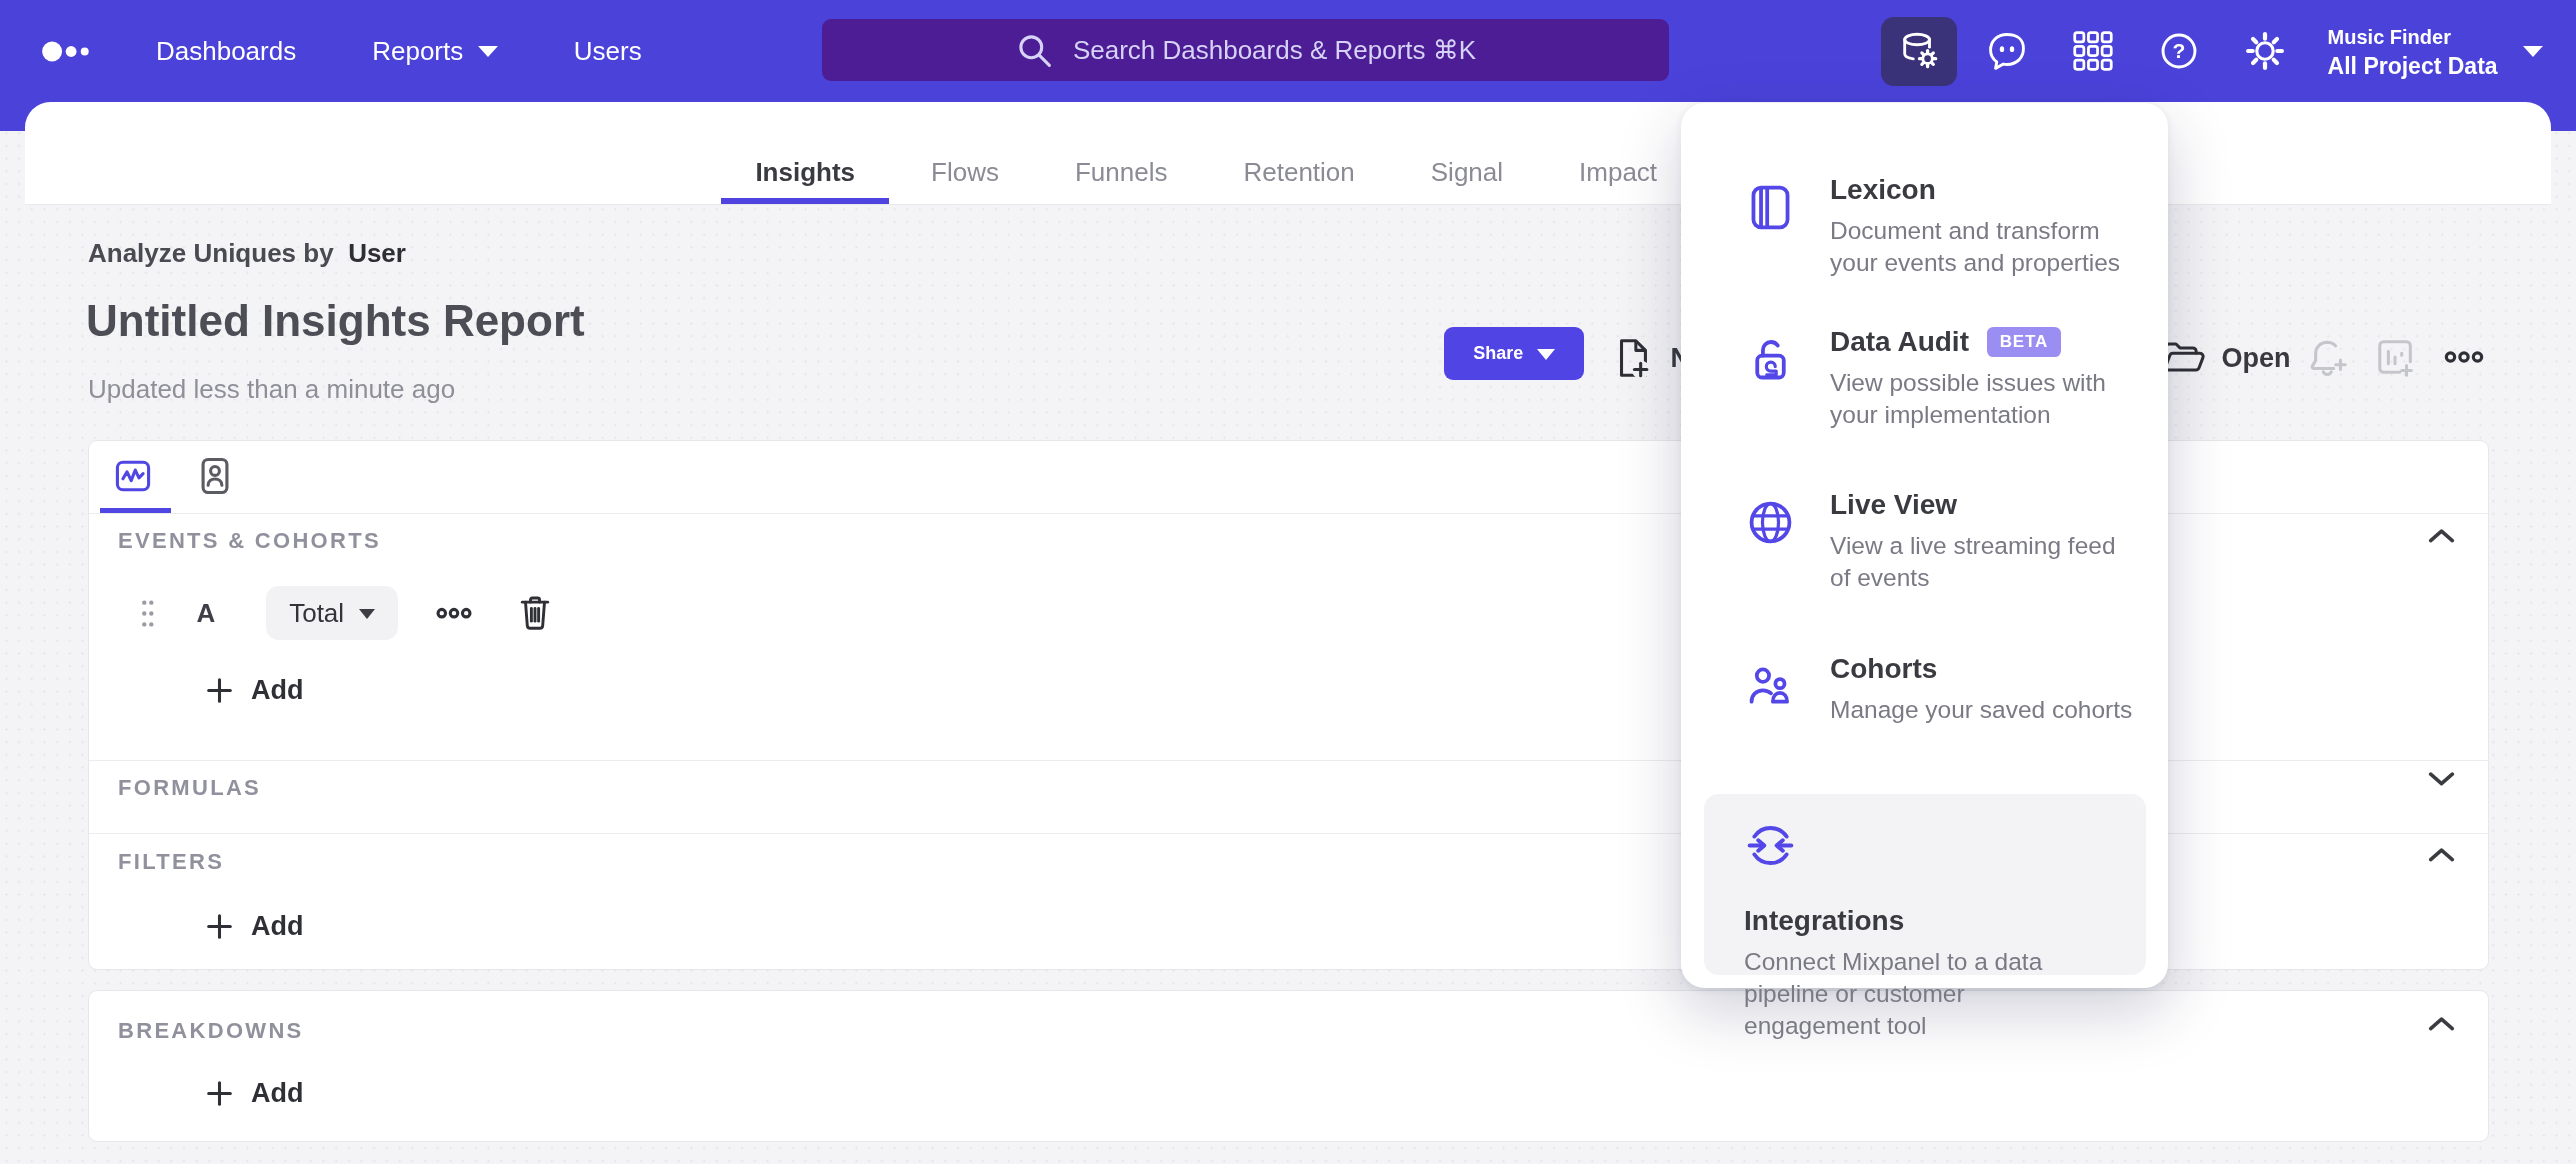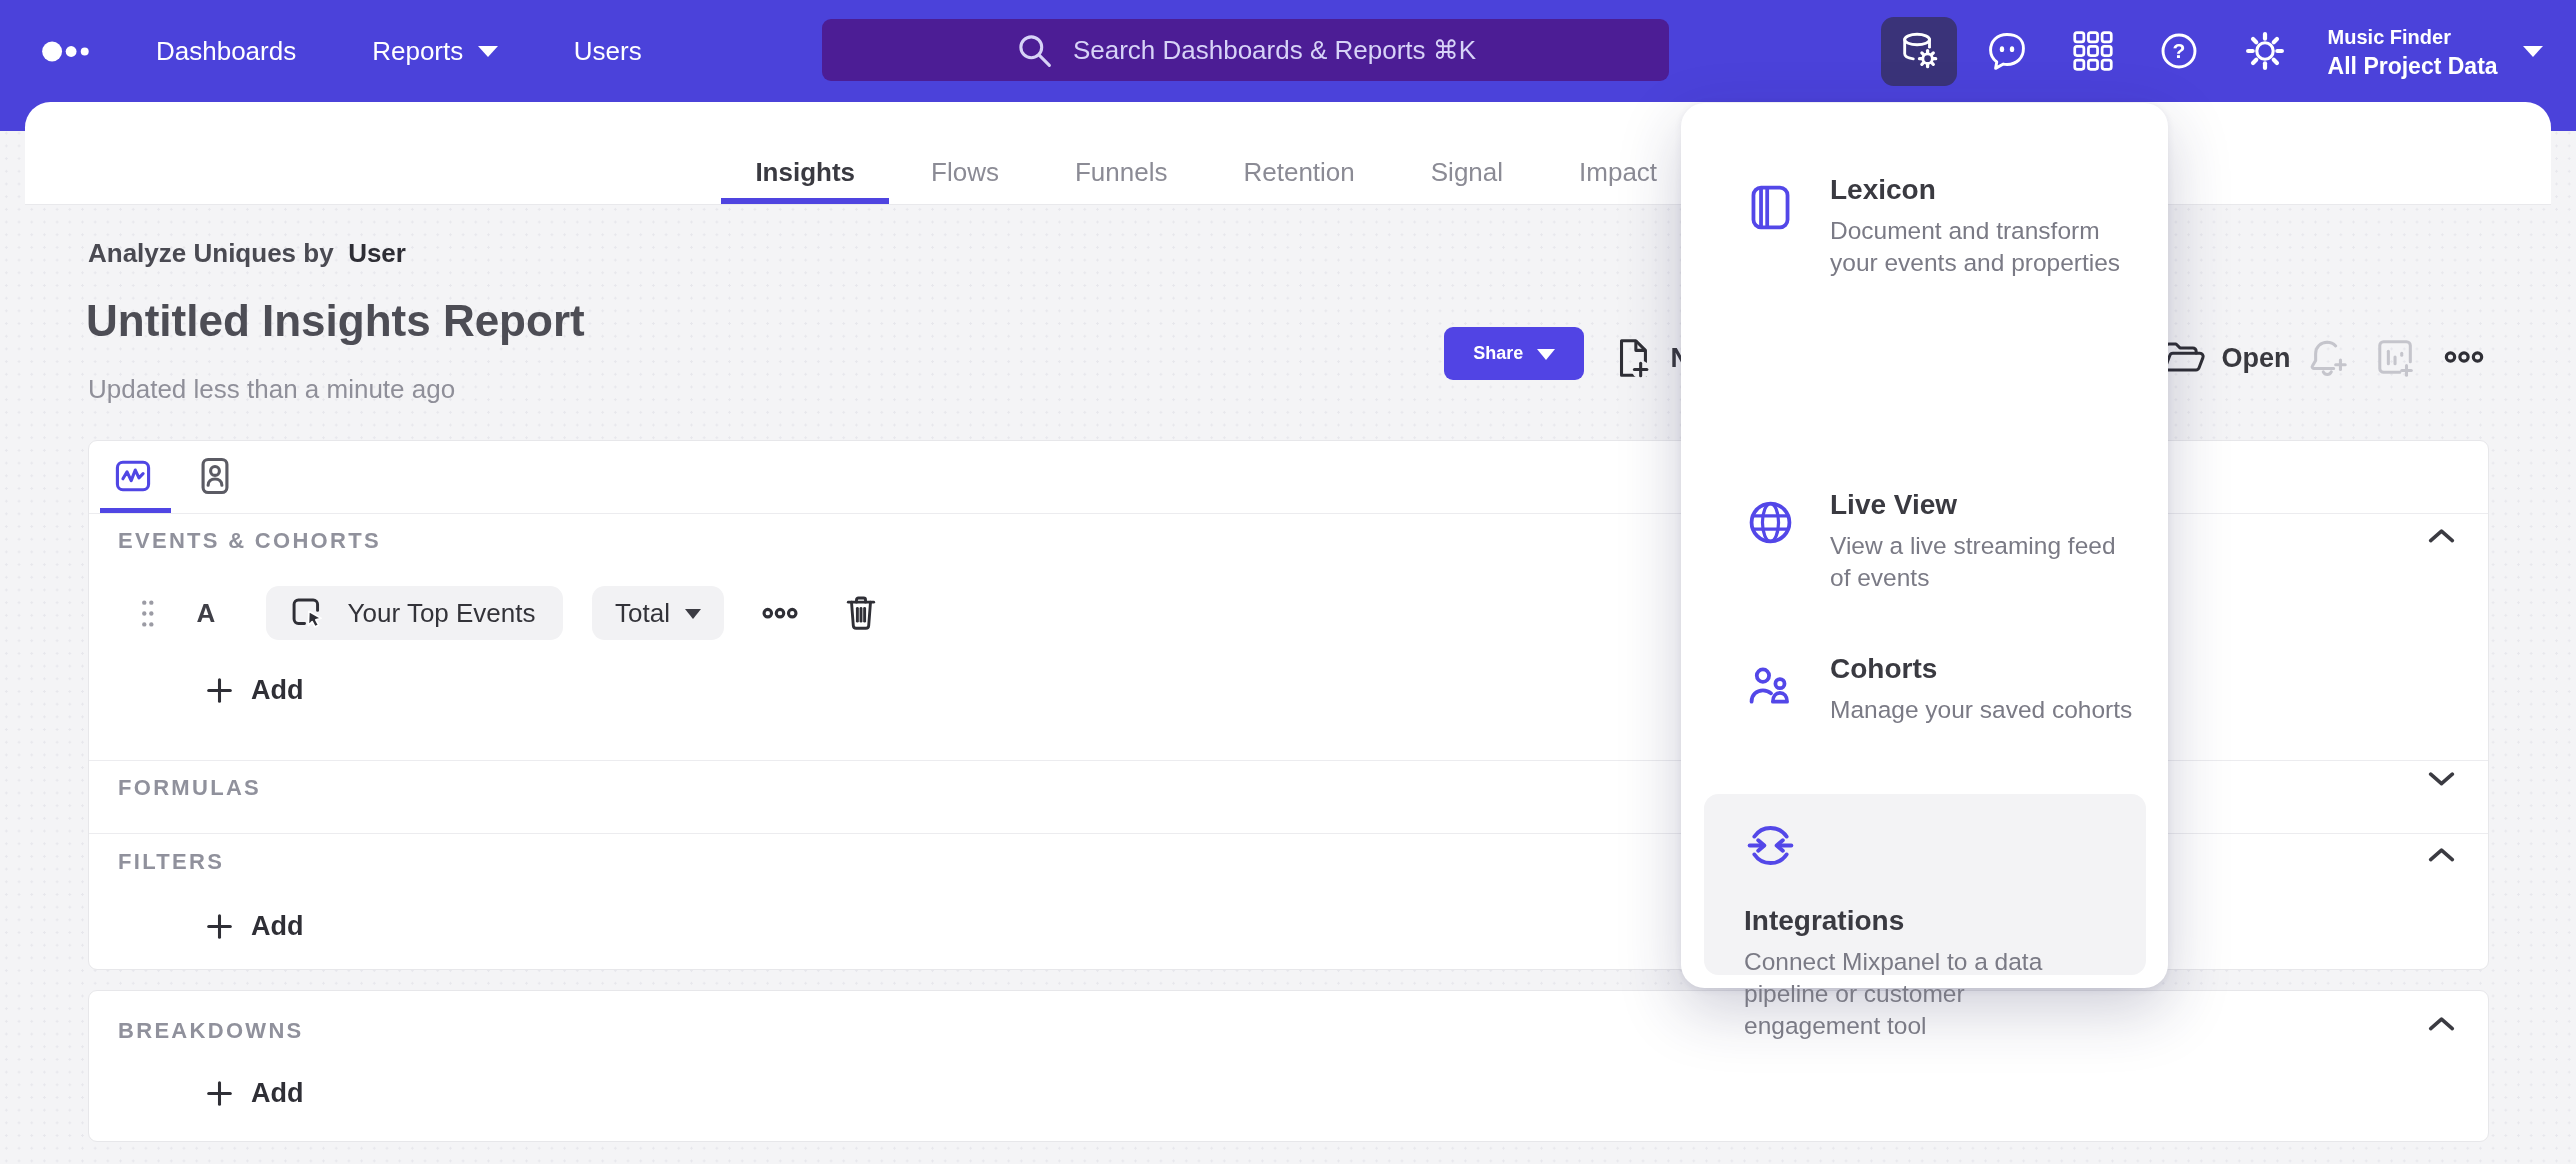--- a/index.html
+++ b/index.html
@@ -344,27 +344,20 @@
       <svg width="13.6" height="31" viewBox="0 0 15 34" fill="currentColor">
         <circle cx="3.6" cy="5" r="2.4"></circle>
           <circle cx="11.4" cy="5" r="2.4"></circle>
         <circle cx="3.6" cy="17" r="2.4"></circle>
           <circle cx="11.4" cy="17" r="2.4"></circle>
         <circle cx="3.6" cy="29" r="2.4"></circle>
           <circle cx="11.4" cy="29" r="2.4"></circle>
       </svg>
     </span>
     <span class="row-letter">A</span>
-    <span class="pill event-pill">
-      <svg width="40" height="40" viewBox="0 0 46 46" fill="none" stroke="#2f2f36" stroke-width="3.4" stroke-linecap="round" stroke-linejoin="round">
-        <path d="M34,20 v-7 c0,-2.8 -2.2,-5 -5,-5 H12 C9.2,8 7,10.2 7,13 v17 c0,2.8 2.2,5 5,5 h7"></path>
-        <path d="M24,21 l14,8 -6,1.8 3.2,6 -4.2,2.2 -3.2,-6 -4.4,4.4 Z" fill="#2f2f36" stroke="#ffffff" stroke-width="2"></path>
-      </svg>
-      <span>Your Top Events</span>
-    </span>
     <span class="pill metric-pill">
       <span>Total</span>
       <span class="caret-down-dark"></span>
     </span>
     <span class="row-more">
       <svg width="36" height="16.3" viewBox="0 0 44 20" fill="none" stroke="currentColor" stroke-width="3.8">
         <circle cx="7" cy="10" r="4.6"></circle>
           <circle cx="22" cy="10" r="4.6"></circle>
           <circle cx="37" cy="10" r="4.6"></circle>
       </svg>
@@ -442,20 +435,36 @@
       </svg>
     </span>
     <span>
       <div class="panel-title">
           <span>Lexicon</span>
         </div>
       <div class="panel-desc">Document and transform your events and properties</div>
     </span>
   </div>
 
+  <div class="panel-item" style="top:205px; height:152px;">
+    <span class="panel-icon">
+      <svg width="53" height="53" viewBox="0 0 56 56" fill="none" stroke="#5347e8" stroke-width="4" stroke-linecap="round" stroke-linejoin="round">
+        <rect x="14" y="24" width="28" height="23" rx="5"></rect>
+        <path d="M20,24 v-6 c0,-4.7 3.8,-8.5 8.5,-8.5 3,0 5.6,1.5 7.1,3.8"></path>
+        <path d="M33,35.5 c0,-2.6 -2.1,-4.7 -4.7,-4.7 s-4.7,2.1 -4.7,4.7 2.1,4.7 4.7,4.7 H34 v4 H24" stroke-width="3.4"></path>
+      </svg>
+    </span>
+    <span>
+      <div class="panel-title">
+          <span>Data Audit</span>
+          <span class="badge">BETA</span>
+        </div>
+      <div class="panel-desc">View possible issues with your implementation</div>
+    </span>
+  </div>
 
   <div class="panel-item" style="top:368px; height:152px;">
     <span class="panel-icon">
       <svg width="53" height="53" viewBox="0 0 56 56" fill="none" stroke="#5347e8" stroke-width="4">
         <circle cx="28" cy="28" r="20"></circle>
         <ellipse cx="28" cy="28" rx="8.5" ry="20" stroke-width="3.4"></ellipse>
         <line x1="9.5" y1="21" x2="46.5" y2="21" stroke-width="3.4"></line>
         <line x1="9.5" y1="35" x2="46.5" y2="35" stroke-width="3.4"></line>
       </svg>
     </span>

